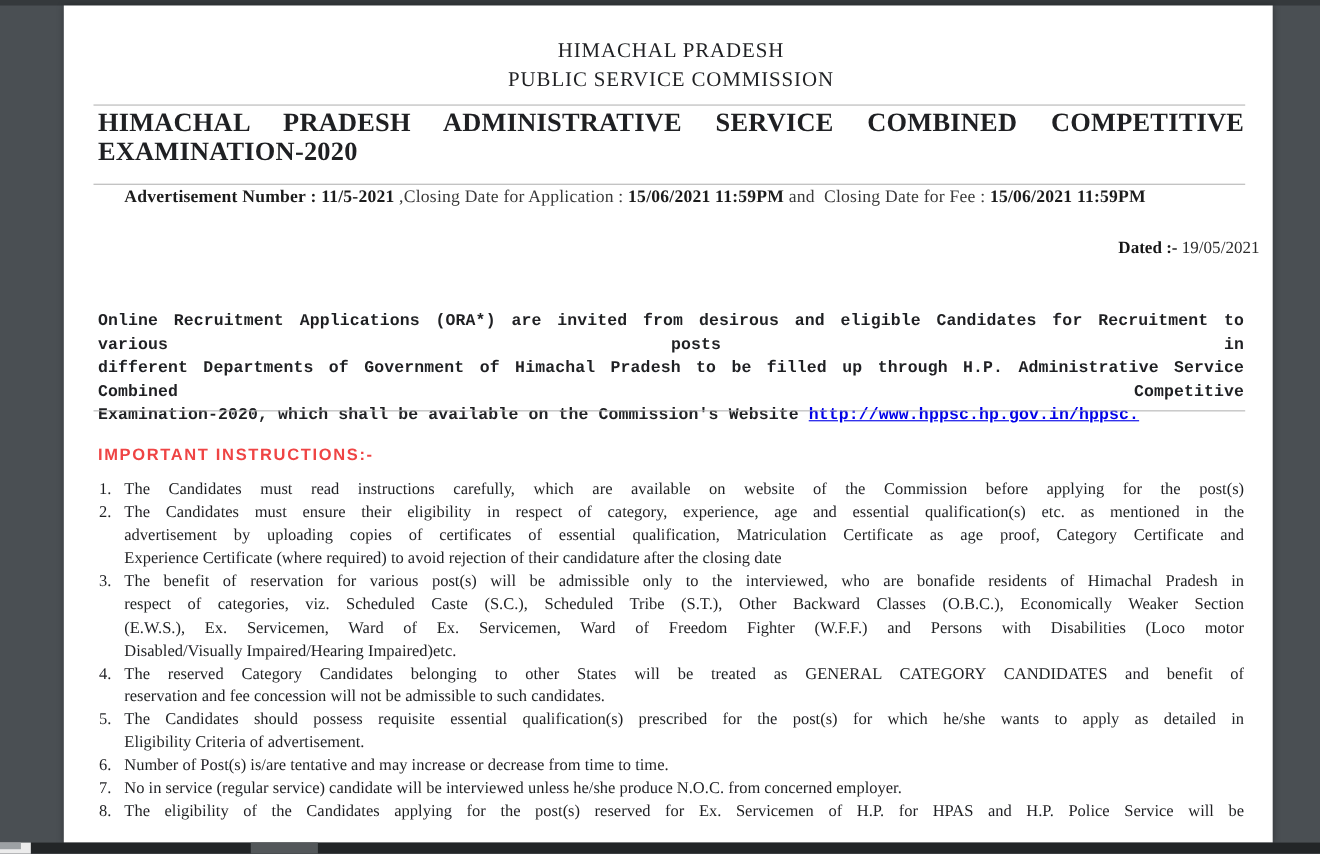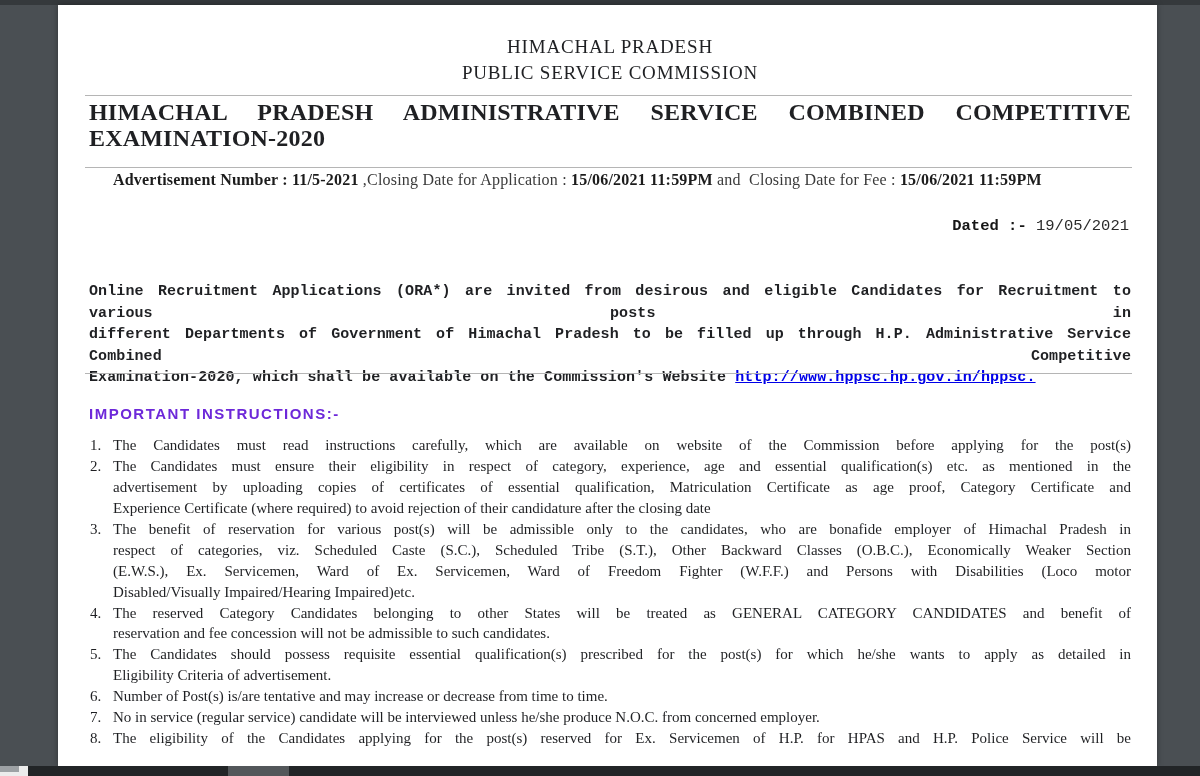--- a/index.html
+++ b/index.html
@@ -26,34 +26,34 @@
 
   .exam-title{position:absolute;top:94px;left:0;width:100%;
     font-weight:bold;font-size:24px;line-height:26px;letter-spacing:0.2px;
     text-align:justify;text-align-last:justify;white-space:normal;}
 
   .advert-line{position:absolute;top:165px;left:24px;width:1010px;
     font-family:Liberation Serif, serif;font-size:16px;line-height:20px;
     letter-spacing:0.2px;white-space:pre;color:#3a3a3a;}
   .advert-line .b{font-weight:bold;color:#1c1c1c;}
 
-  .dated-line{position:absolute;top:210px;left:0;width:100%;text-align:right;
-    font-family:Liberation Mono, monospace;font-size:15.5px;line-height:22px;
+  .dated-line{position:absolute;top:210px;left:16px;width:100%;text-align:right;
+    font-family:Liberation Serif, serif;font-size:15.5px;line-height:22px;
     white-space:pre;color:#2b2b2b;padding-right:2px;box-sizing:border-box;}
   .dated-line .b{font-weight:bold;color:#161616;}
 
   .intro{position:absolute;top:276px;left:0;width:100%;
     font-weight:bold;font-size:15px;line-height:21.6px;letter-spacing:0.1px;font-family:Liberation Mono, monospace;}
   .jl{text-align:justify;}
   .jl.s{text-align-last:justify;}
   .weblink{color:#0000e8;font-weight:bold;text-decoration:underline;}
 
   .instr-heading{position:absolute;top:399px;left:0;
     font-family:"Liberation Sans",sans-serif;font-weight:bold;font-size:15px;
-    letter-spacing:1.5px;line-height:20px;color:#6d28d9;}
+    letter-spacing:1.5px;line-height:20px;color:#ef4444;}
 
   .instr-list{position:absolute;top:430px;left:0;width:100%;
     font-size:15px;line-height:20.93px;}
   .instr-item{position:relative;padding-left:24px;}
   .instr-num{position:absolute;left:1px;top:0;}
 
   .sb-corner{position:absolute;left:0;top:766px;width:28px;height:10px;background:#ececec;}
   .sb-corner-thumb{position:absolute;left:0;top:766px;width:19px;height:6px;background:#9da1a4;}
   .sb-htrack{position:absolute;left:28px;top:766px;width:1172px;height:10px;background:#222527;}
   .sb-hthumb{position:absolute;left:228px;top:766px;width:61px;height:10px;background:#53575a;}
@@ -98,21 +98,21 @@
             <div class="jl s">The Candidates must read instructions carefully, which are available on website of the Commission before applying for the post(s)</div>
           </div>
           <div class="instr-item">
             <span class="instr-num">2.</span>
             <div class="jl s">The Candidates must ensure their eligibility in respect of category, experience, age and essential qualification(s) etc. as mentioned in the</div>
             <div class="jl s">advertisement by uploading copies of certificates of essential qualification, Matriculation Certificate as age proof, Category Certificate and</div>
             <div class="jl">Experience Certificate (where required) to avoid rejection of their candidature after the closing date</div>
           </div>
           <div class="instr-item">
             <span class="instr-num">3.</span>
-            <div class="jl s">The benefit of reservation for various post(s) will be admissible only to the candidates, who are bonafide employer of Himachal Pradesh in</div>
+            <div class="jl s">The benefit of reservation for various post(s) will be admissible only to the interviewed, who are bonafide residents of Himachal Pradesh in</div>
             <div class="jl s">respect of categories, viz. Scheduled Caste (S.C.), Scheduled Tribe (S.T.), Other Backward Classes (O.B.C.), Economically Weaker Section</div>
             <div class="jl s">(E.W.S.), Ex. Servicemen, Ward of Ex. Servicemen, Ward of Freedom Fighter (W.F.F.) and Persons with Disabilities (Loco motor</div>
             <div class="jl">Disabled/Visually Impaired/Hearing Impaired)etc.</div>
           </div>
           <div class="instr-item">
             <span class="instr-num">4.</span>
             <div class="jl s">The reserved Category Candidates belonging to other States will be treated as GENERAL CATEGORY CANDIDATES and benefit of</div>
             <div class="jl">reservation and fee concession will not be admissible to such candidates.</div>
           </div>
           <div class="instr-item">

